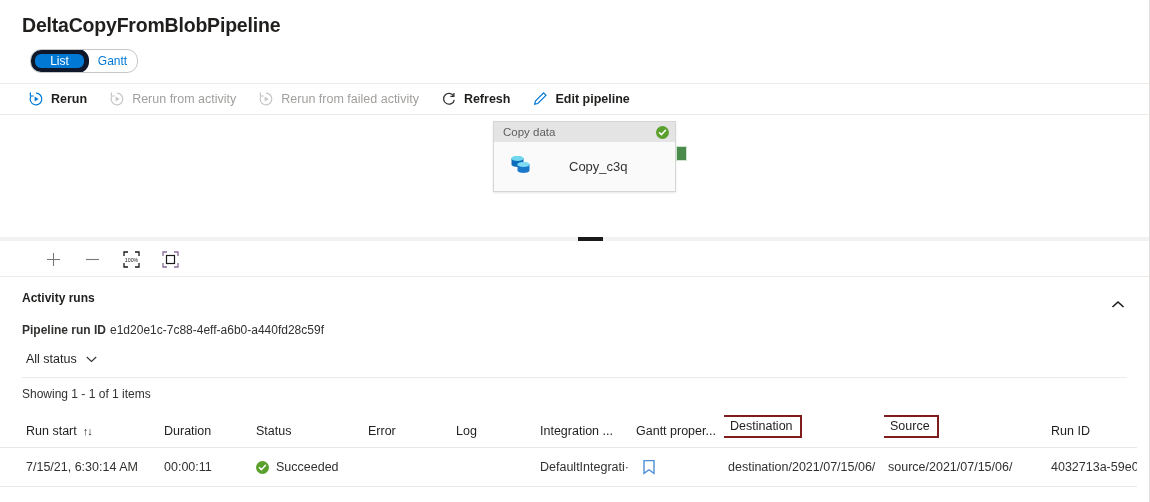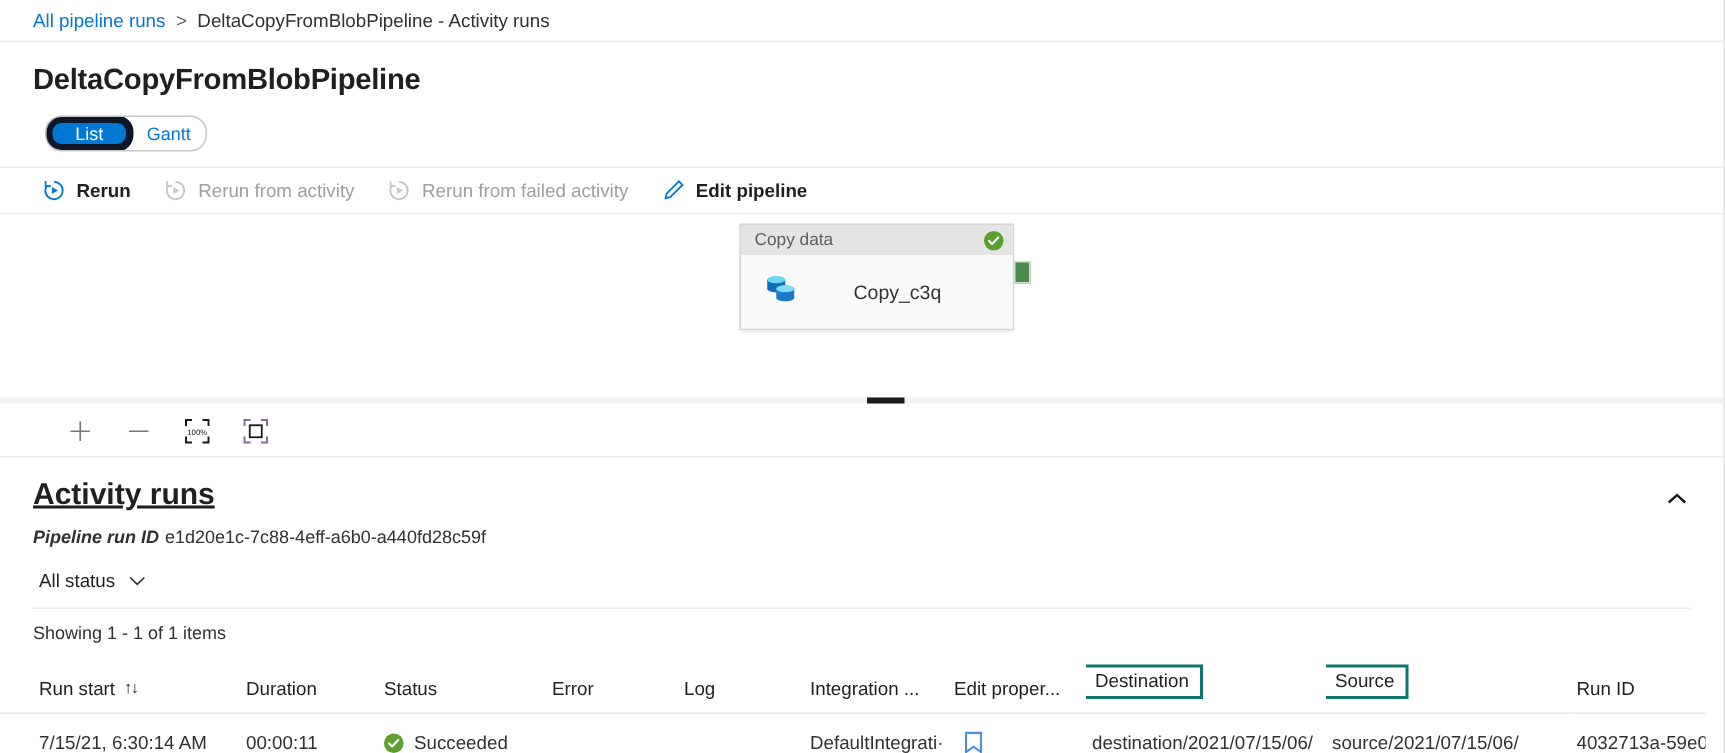--- a/index.html
+++ b/index.html
@@ -232,42 +232,41 @@
   .runs-section {
     padding: 0 0 0 0;
     position: relative;
   }
   .runs-header-row {
     display: flex;
     align-items: flex-start;
     padding: 14px 18px 0 22px;
   }
   .runs-heading {
-    font-size: 20px;
+    font-size: 12px;
     font-weight: bold;
     color: #201f1e;
     flex: 1;
-    text-decoration: underline;
   }
   .collapse-btn {
     width: 26px;
     height: 22px;
     display: flex;
     align-items: center;
     justify-content: center;
     cursor: pointer;
     margin-top: 3px;
   }
   .collapse-btn svg { display: block; }
   .run-id-line {
     padding: 7px 0 0 22px;
     font-size: 12px;
     color: #323130;
   }
-  .run-id-label { font-weight: bold; font-style: italic; }
+  .run-id-label { font-weight: bold; }
   .run-id-value { margin-left: 4px; }
 
   .filter-bar {
     margin: 13px 22px 0 22px;
     padding-bottom: 9px;
     border-bottom: 1px solid #edebe9;
     display: flex;
     align-items: center;
   }
   .status-filter {
@@ -308,21 +307,21 @@
     overflow: hidden;
     vertical-align: bottom;
   }
   table.runs-table th .th-inner {
     display: inline-flex;
     align-items: center;
     padding-left: 4px;
     cursor: pointer;
   }
   table.runs-table th.boxed .th-inner {
-    border: 2px solid #0f766e;
+    border: 2px solid #7f1d1d;
     padding: 2px 7px 3px 6px;
     margin-left: -2px;
   }
   .sort-arrows {
     margin-left: 6px;
     color: #201f1e;
     font-size: 11px;
     letter-spacing: -1px;
   }
   table.runs-table td {
@@ -338,25 +337,20 @@
   .status-cell { display: inline-flex; align-items: center; }
   .status-cell .status-check { margin-right: 7px; }
   .bookmark-icon { margin-left: 6px; cursor: pointer; display: block; }
 </style>
 </head>
 <body>
 
 <div class="app">
 
   
-  <div class="breadcrumb-bar">
-    <span class="crumb-link">All pipeline runs</span>
-    <span class="crumb-sep">&gt;</span>
-    <span class="crumb-current">DeltaCopyFromBlobPipeline - Activity runs</span>
-  </div>
 
   
   <div class="page-title">DeltaCopyFromBlobPipeline</div>
 
   
   <div class="view-toggle">
     <div class="toggle-opt active">List</div>
     <div class="toggle-opt">Gantt</div>
   </div>
 
@@ -389,20 +383,29 @@
       <span class="cmd-icon">
         <svg width="16" height="16" viewBox="0 0 16 16">
           <path d="M8 2.2a5.8 5.8 0 1 1-5.1 3.05" fill="none" stroke="#c8c6c4" stroke-width="1.2"></path>
           <path d="M2.4 1.6v3.4h3.4" fill="none" stroke="#c8c6c4" stroke-width="1.2"></path>
           <path d="M6.6 5.6l4 2.4-4 2.4z" fill="#c8c6c4"></path>
         </svg>
       </span>
       <span class="cmd-label">Rerun from failed activity</span>
     </div>
 
+    <div class="cmd">
+      <span class="cmd-icon">
+        <svg width="16" height="16" viewBox="0 0 16 16">
+          <path d="M12.7 5.1A5.4 5.4 0 1 0 13.3 8.8" fill="none" stroke="#323130" stroke-width="1.25"></path>
+          <path d="M12.9 1.9v3.5H9.4" fill="none" stroke="#323130" stroke-width="1.25"></path>
+        </svg>
+      </span>
+      <span class="cmd-label">Refresh</span>
+    </div>
 
     <div class="cmd">
       <span class="cmd-icon">
         <svg width="16" height="16" viewBox="0 0 16 16">
           <path d="M11.6 1.9l2.4 2.4-8.2 8.2-3.1.7.7-3.1z" fill="none" stroke="#0078d4" stroke-width="1.2"></path>
         </svg>
       </span>
       <span class="cmd-label">Edit pipeline</span>
     </div>
   </div>
@@ -538,21 +541,21 @@
                   <span>Log</span>
                 </span>
             </th>
             <th>
               <span class="th-inner">
                   <span>Integration ...</span>
                 </span>
             </th>
             <th>
               <span class="th-inner">
-                  <span>Edit proper...</span>
+                  <span>Gantt proper...</span>
                 </span>
             </th>
             <th class="boxed">
               <span class="th-inner">
                   <span>Destination</span>
                 </span>
             </th>
             <th class="boxed">
               <span class="th-inner">
                   <span>Source</span>

